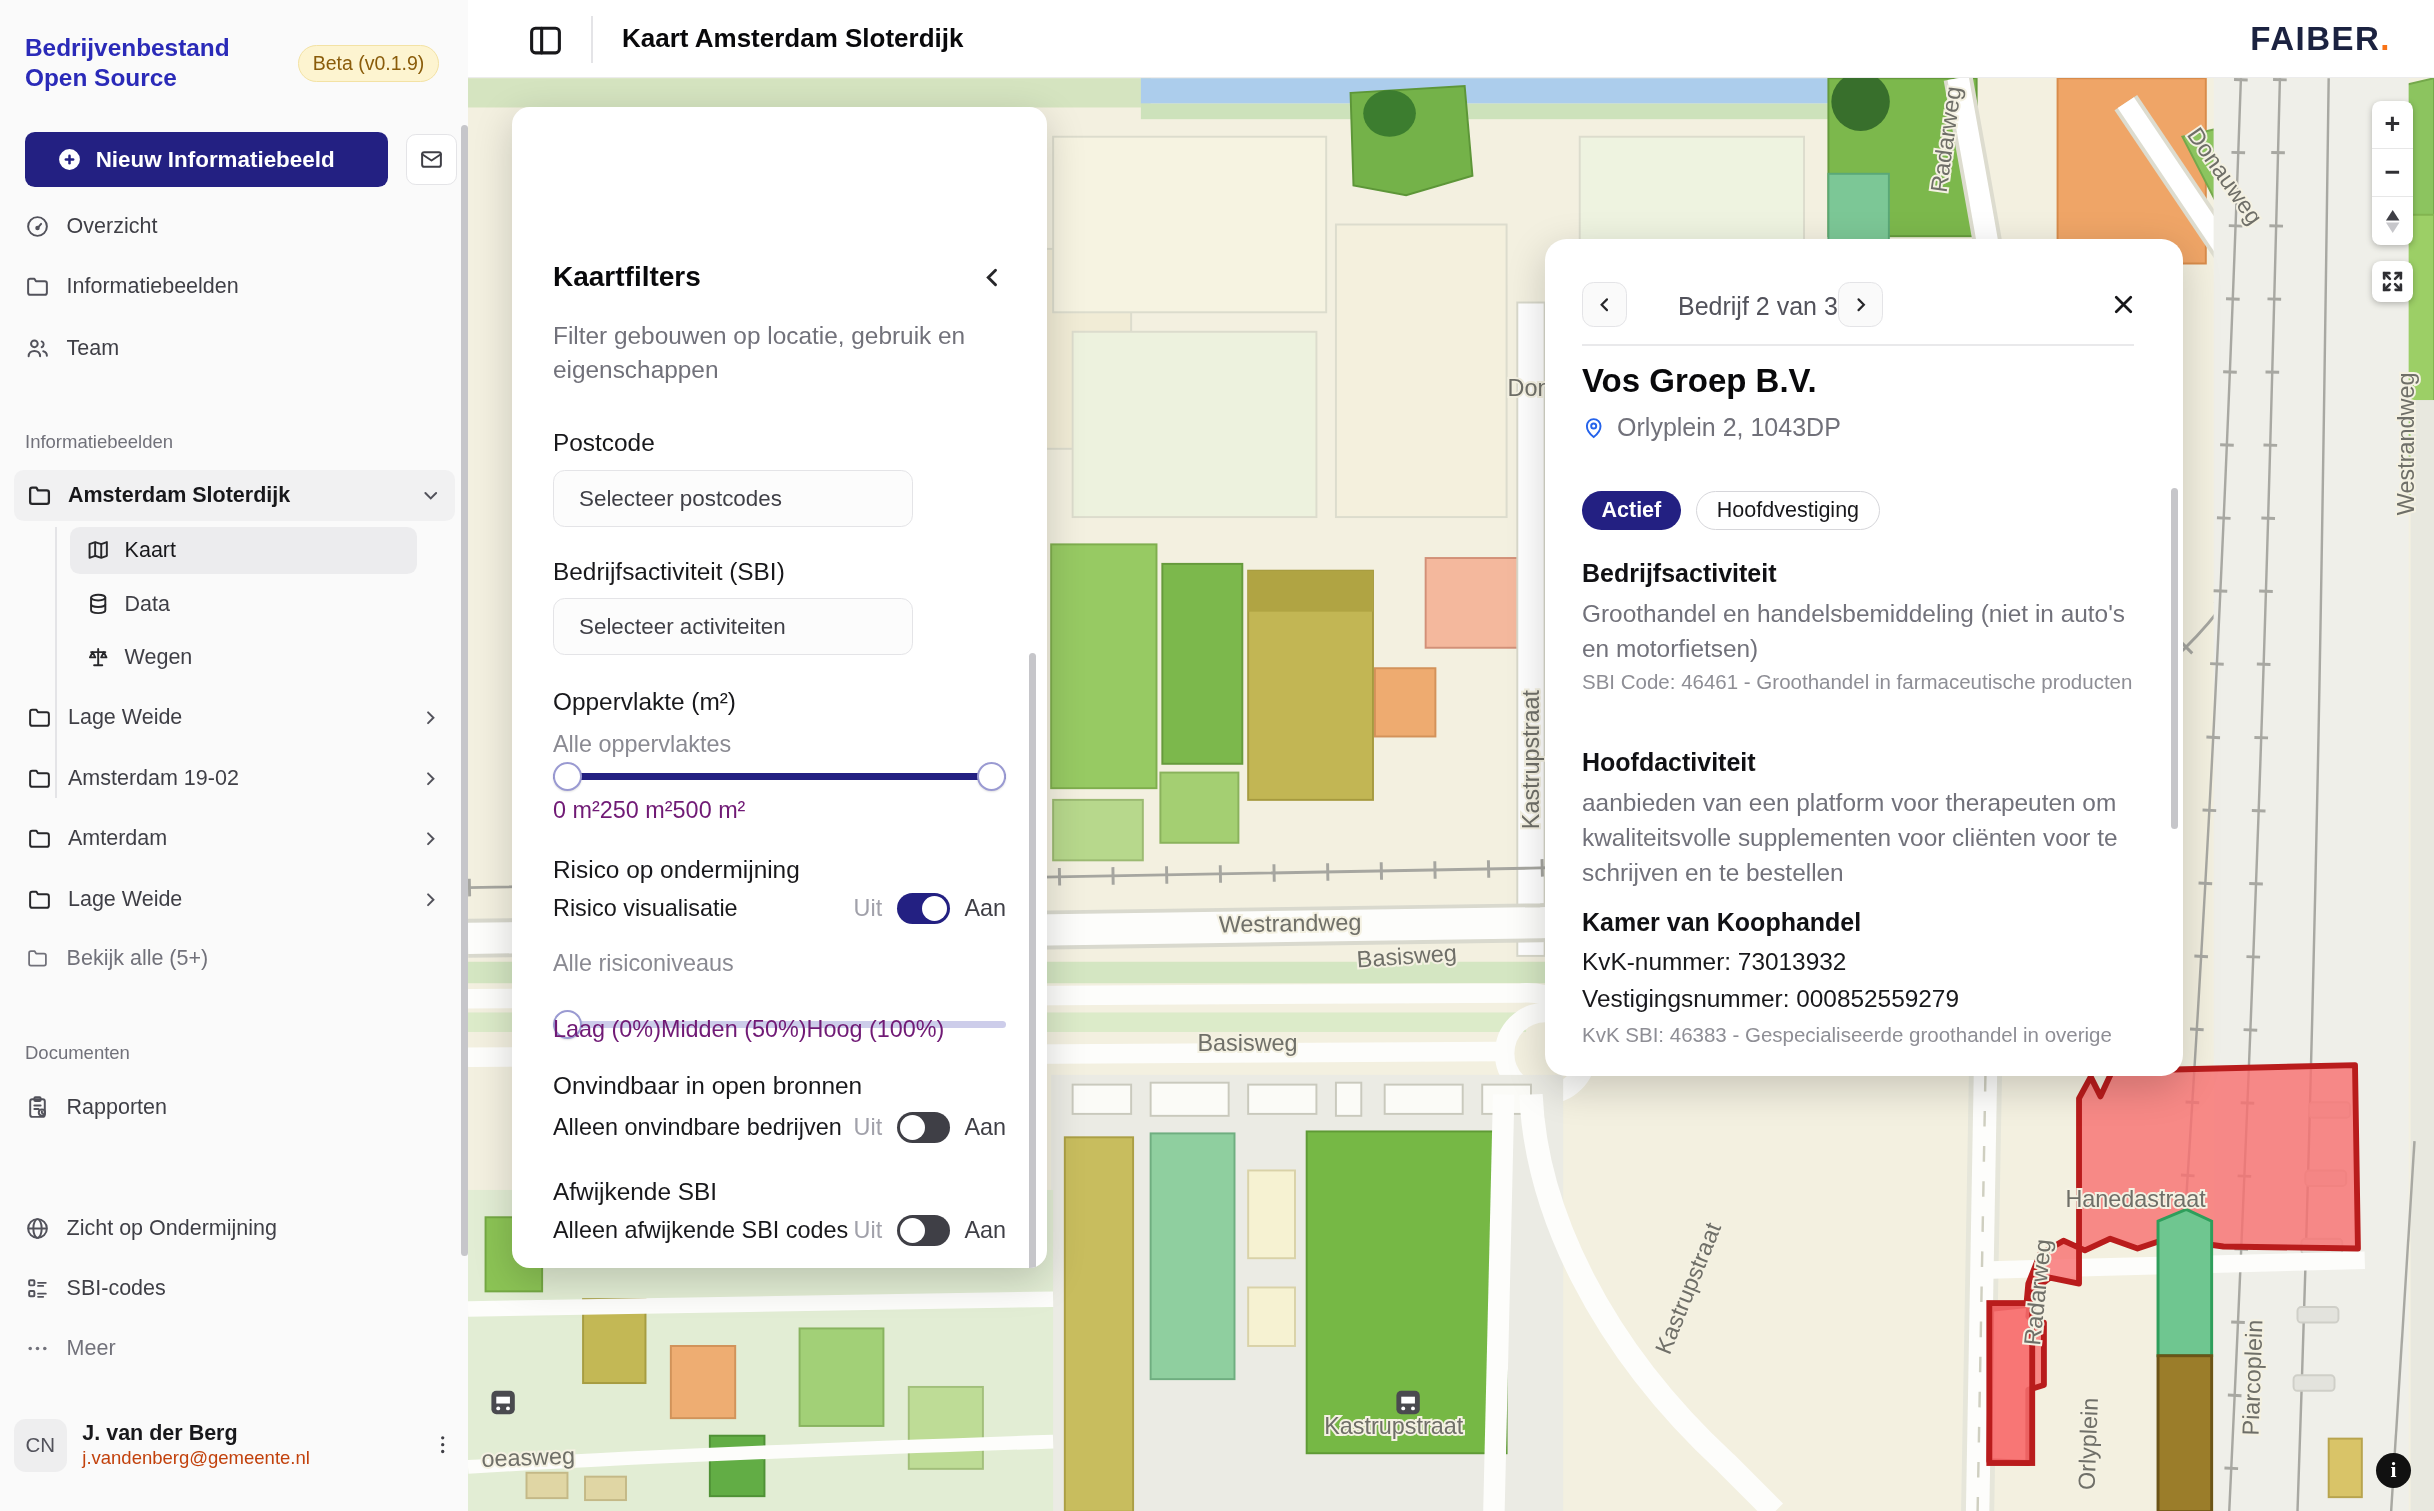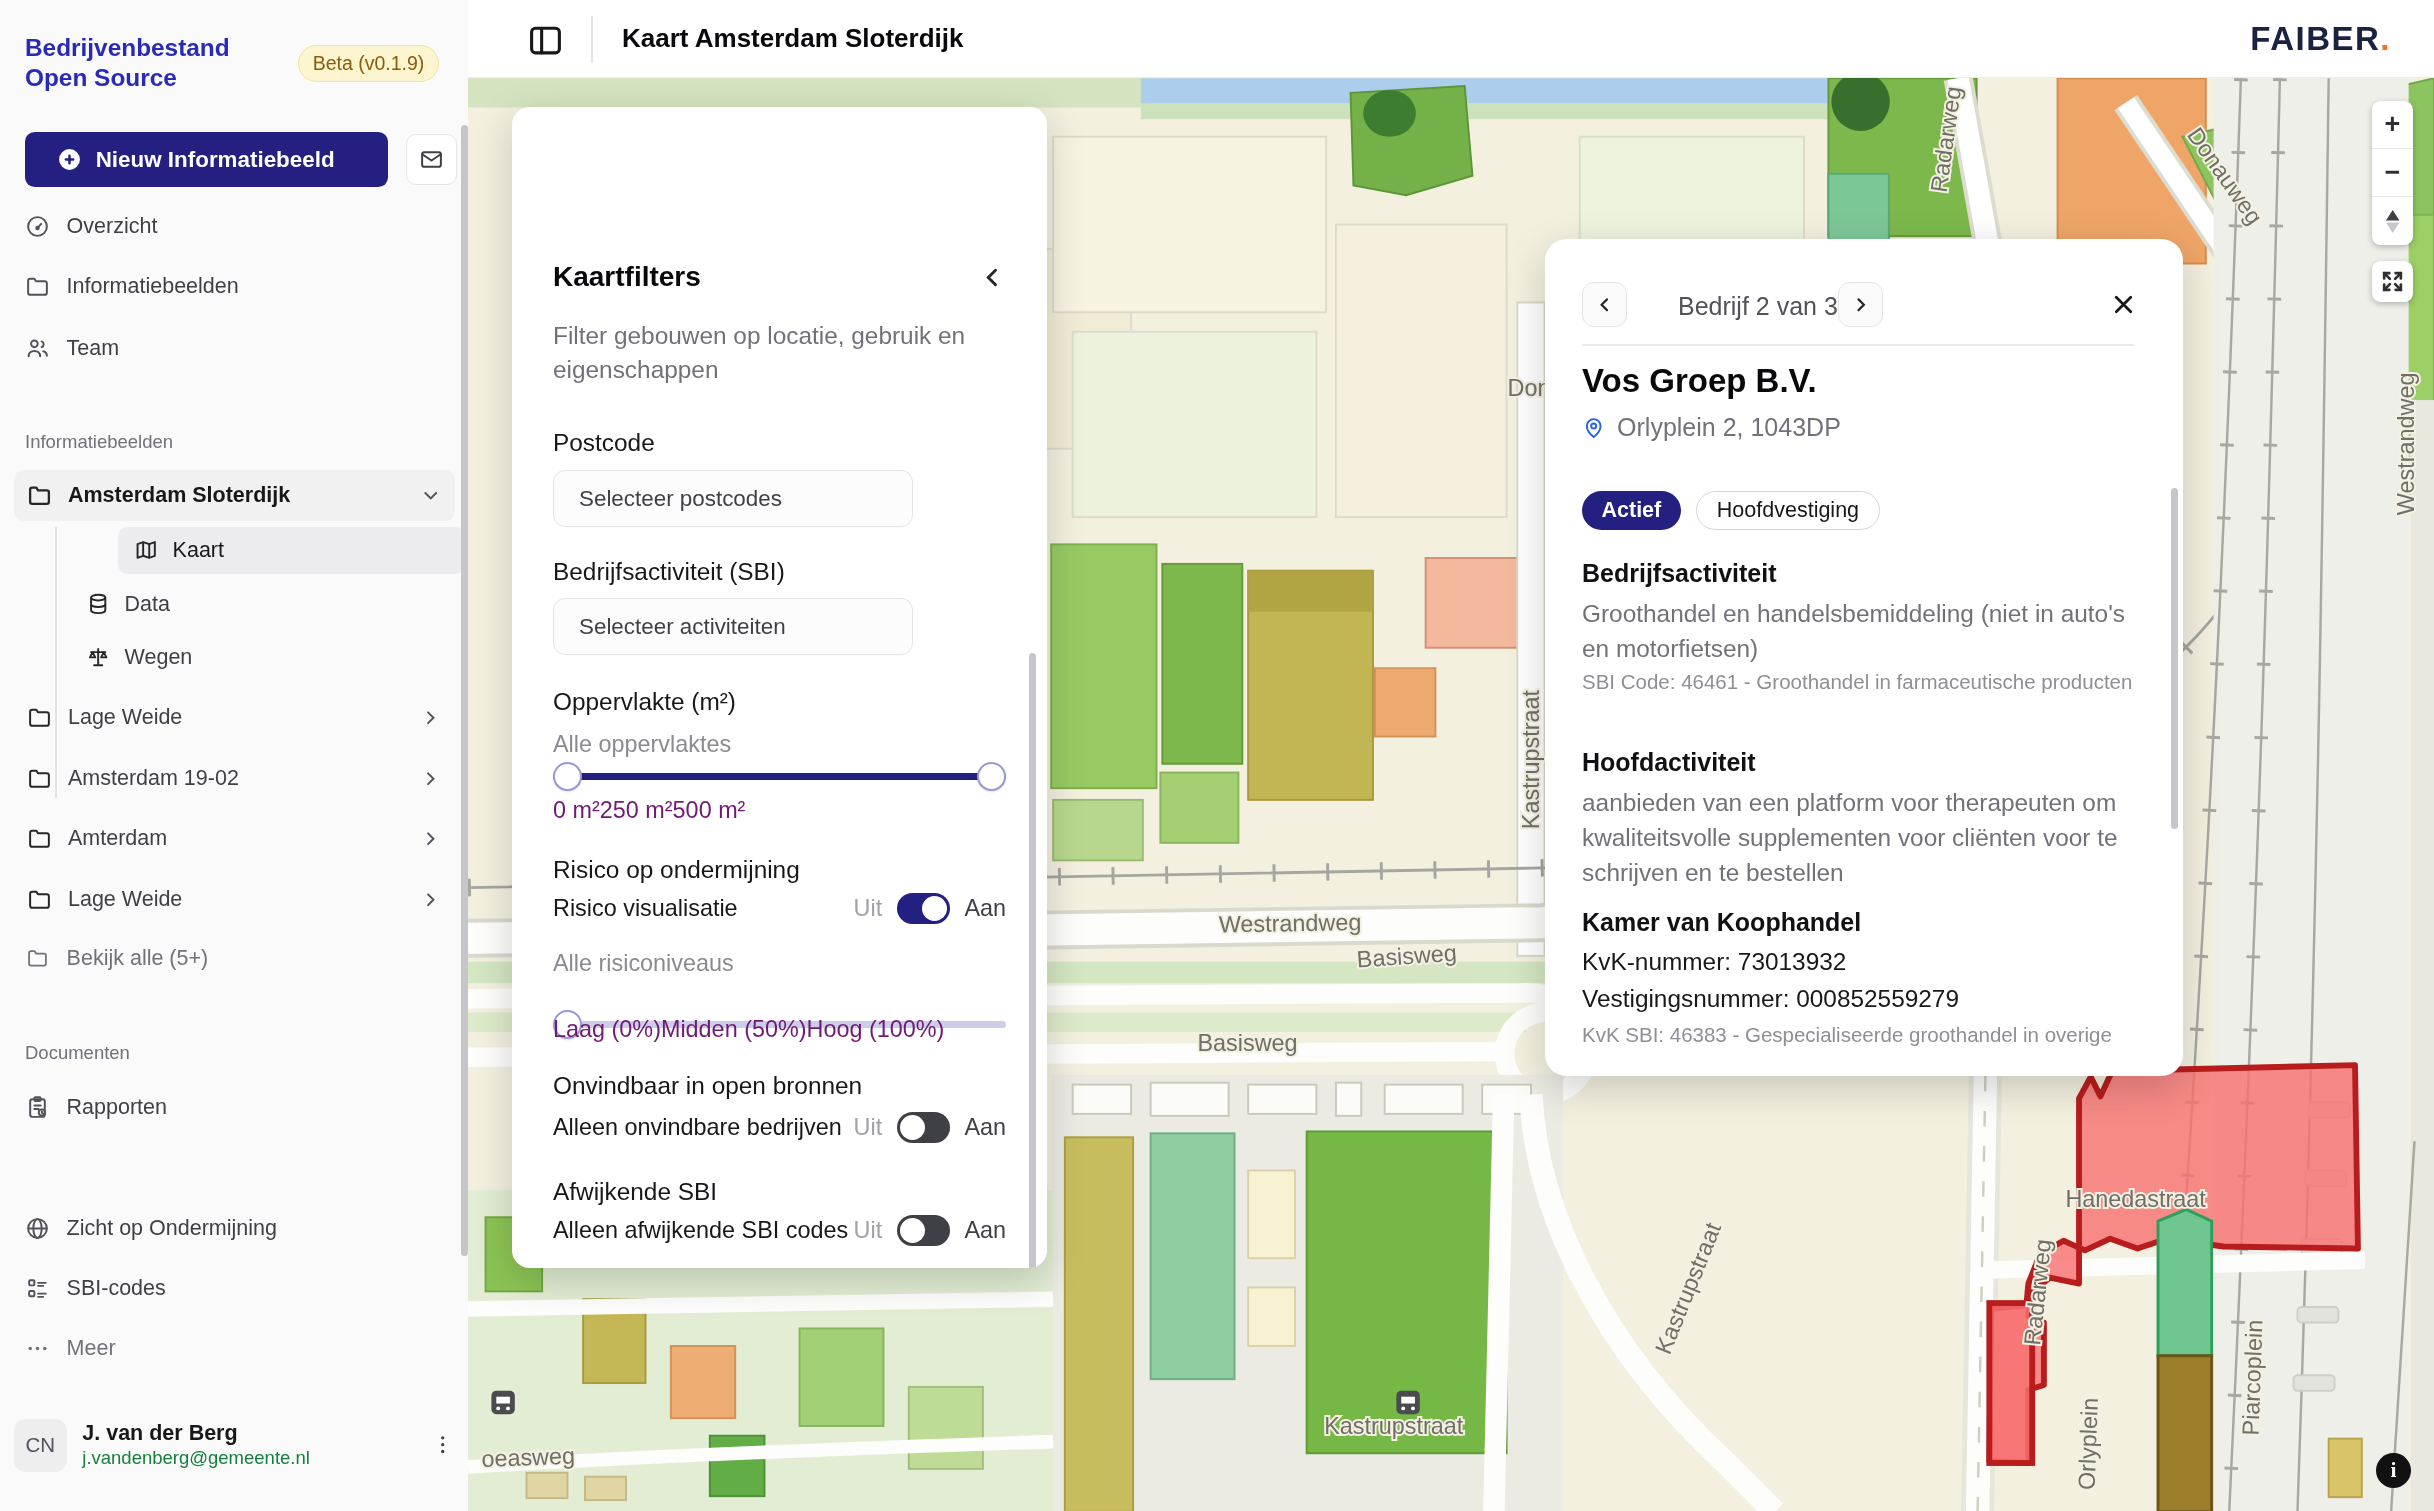--- a/index.html
+++ b/index.html
@@ -31,21 +31,21 @@
   .tree-row .chev { margin-left:auto; width:21.5px; height:21.5px; color:#52525b; }
   .tree-guide { left:55px; width:2px; background:#e4e4e7; }
   .sub-row { left:70px; width:347px; height:47px; border-radius:9.8px; display:flex; align-items:center;
     gap:14.6px; padding:0 15.6px; font-size:21.5px; color:#3f3f46; }
   .sub-row.active { background:#ececee; color:#18181b; font-weight:500; }
   .sub-row .ic { width:24.4px; height:24.4px; flex:0 0 24.4px; color:#27272a; }
   .user-row { left:13.7px; top:1412px; width:441px; height:66px; display:flex; align-items:center; gap:15.6px; }
   .avatar { width:53px; height:53px; border-radius:11.7px; background:#eeeeef; color:#52525b;
     display:flex; align-items:center; justify-content:center; font-size:20.5px; }
   .user-name { font-size:21.5px; font-weight:600; color:#18181b; line-height:25px; }
-  .user-email { font-size:18.5px; color:#15803d; line-height:23.4px; }
+  .user-email { font-size:18.5px; color:#c2410c; line-height:23.4px; }
   .kebab { margin-left:auto; color:#3f3f46; width:23.4px; height:23.4px; }
   .v-scrollbar { width:6.8px; border-radius:3.9px; background:#c6c6ca; }
 
   
   #header { left:468px; top:0; width:1966px; height:78px; background:#fff; border-bottom:1px solid #ececec; }
   .hdr-toggle { left:59px; top:21.5px; width:37px; height:37px; color:#18181b; }
   .hdr-div { left:123px; top:15.6px; width:2px; height:47px; background:#e4e4e7; }
   .hdr-title { left:154px; top:23.4px; font-size:26px; font-weight:600; color:#09090b; }
   .logo { right:43px; top:19.5px; font-size:33px; font-weight:800; letter-spacing:1.5px; color:#1b2240; }
   .logo .dot { color:#f97316; }
@@ -375,21 +375,21 @@
         <path d="M3 7v11a2 2 0 0 0 2 2h14a2 2 0 0 0 2-2V9a2 2 0 0 0-2-2h-8.5L9 4.5H5A2 2 0 0 0 3 6.5z"></path>
       </svg>
       <span>Amsterdam Sloterdijk</span>
       <svg class="chev" viewBox="0 0 24 24" fill="none" stroke="currentColor" stroke-width="2.2" stroke-linecap="round">
           <path d="M6 9l6 6 6-6"></path>
         </svg>
     </div>
 
     <div class="abs tree-guide" style="top:527px; height:271px;"></div>
 
-    <div class="abs sub-row active" style="top:527px;margin-left:48px;">
+    <div class="abs sub-row active" style="top:527px;">
       <svg class="ic" viewBox="0 0 24 24" fill="none" stroke="currentColor" stroke-width="1.9" stroke-linejoin="round">
         <path d="M9 4L3.5 6v13.5L9 17.5l6 2 5.5-2V4L15 6 9 4z"></path>
           <path d="M9 4v13.5M15 6v13.5"></path>
       </svg>
       <span>Kaart</span>
     </div>
     <div class="abs sub-row" style="top:581px;">
       <svg class="ic" viewBox="0 0 24 24" fill="none" stroke="currentColor" stroke-width="1.9">
         <ellipse cx="12" cy="5.5" rx="7" ry="2.8"></ellipse>
           <path d="M5 5.5v6.5c0 1.55 3.1 2.8 7 2.8s7-1.25 7-2.8V5.5"></path>

